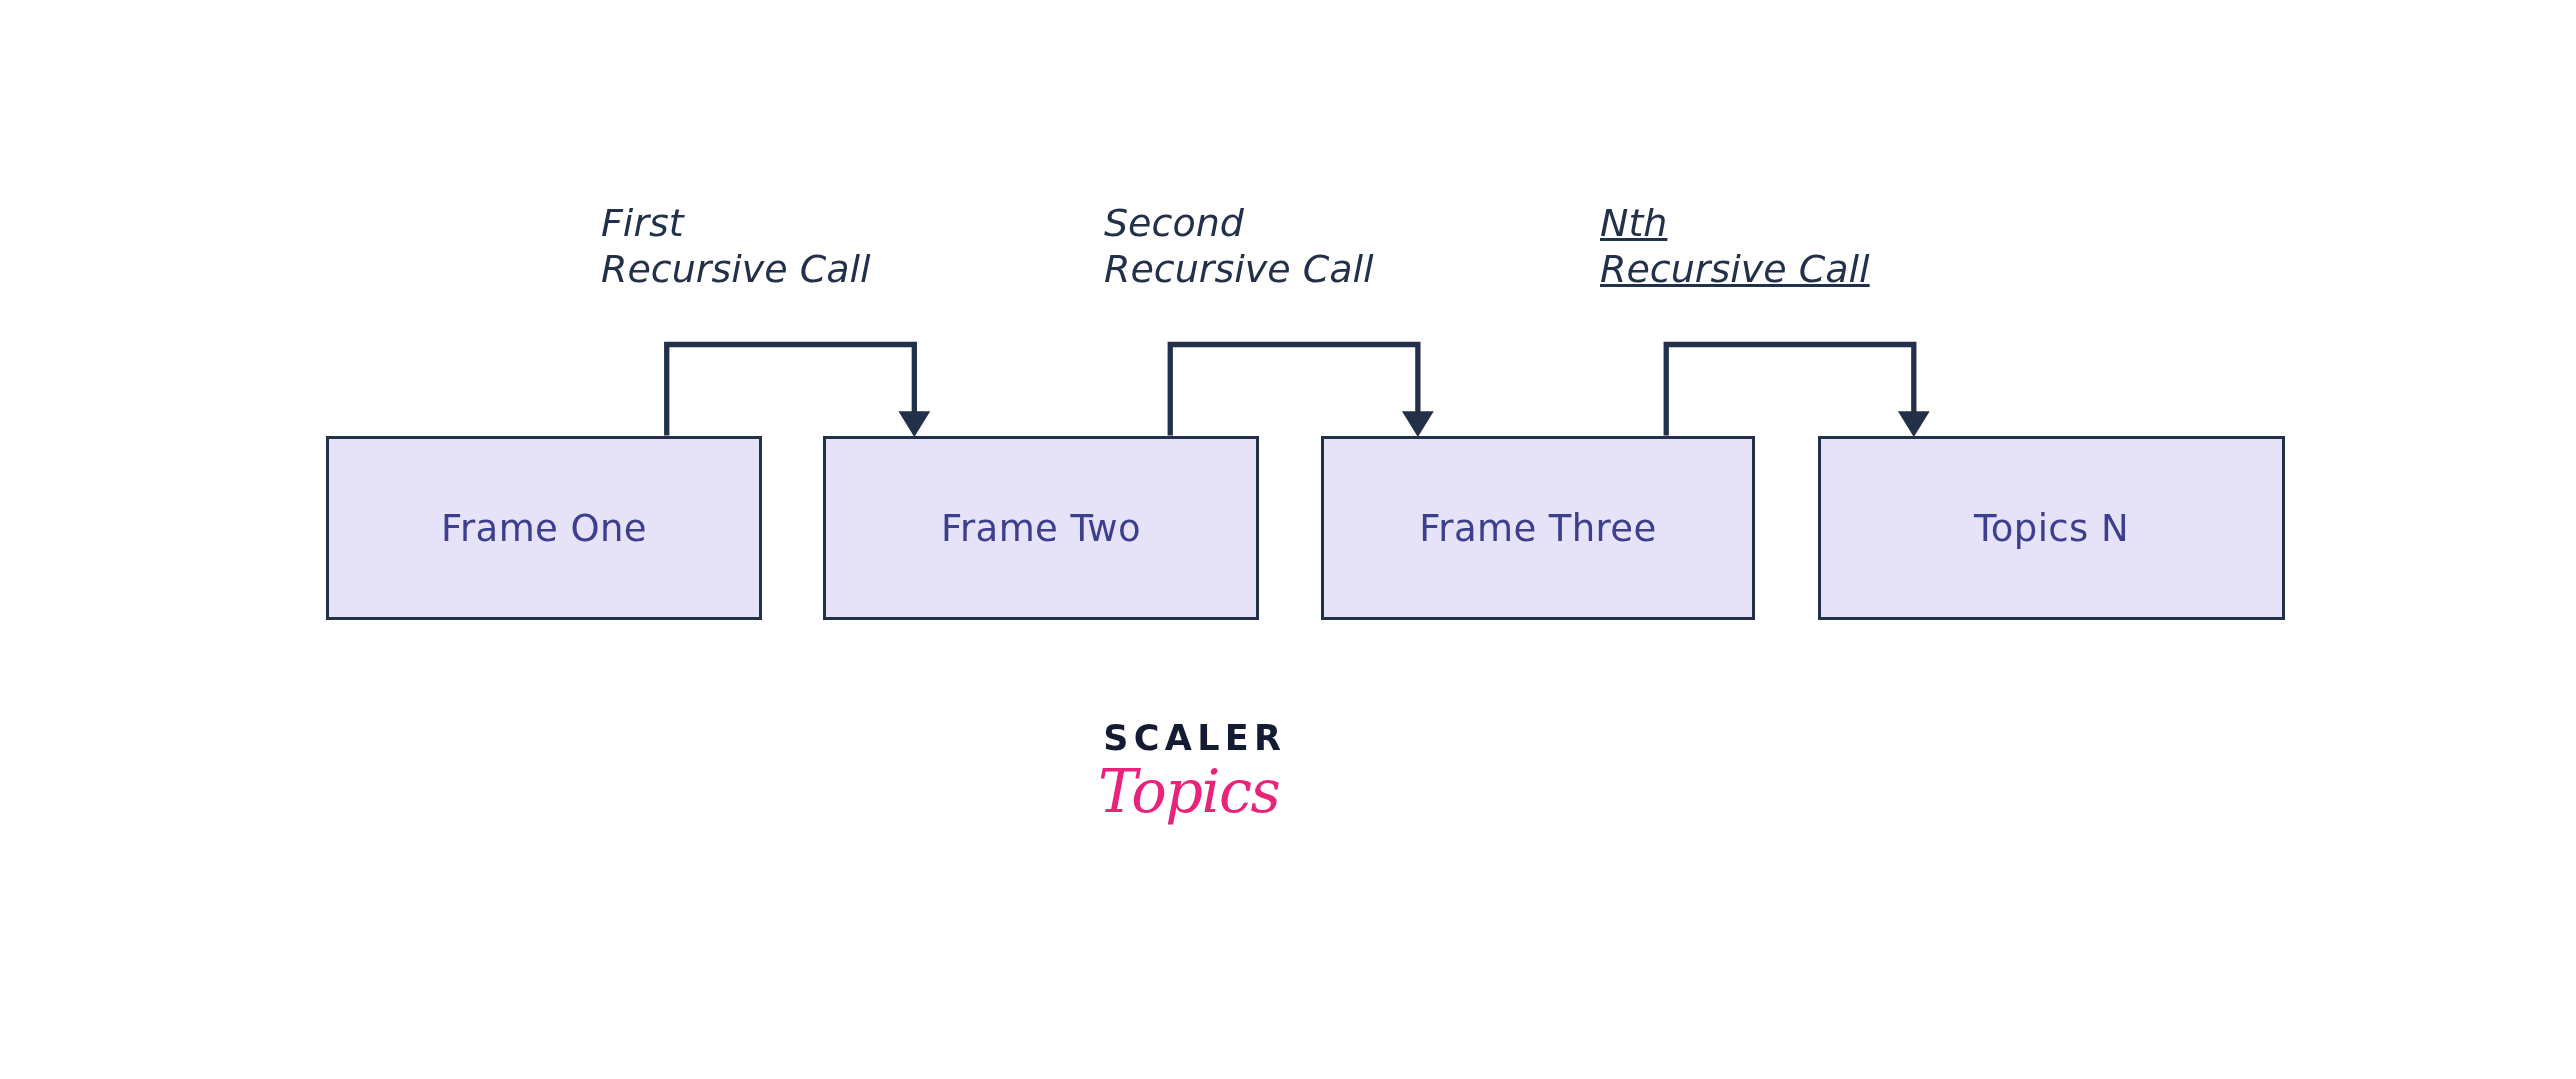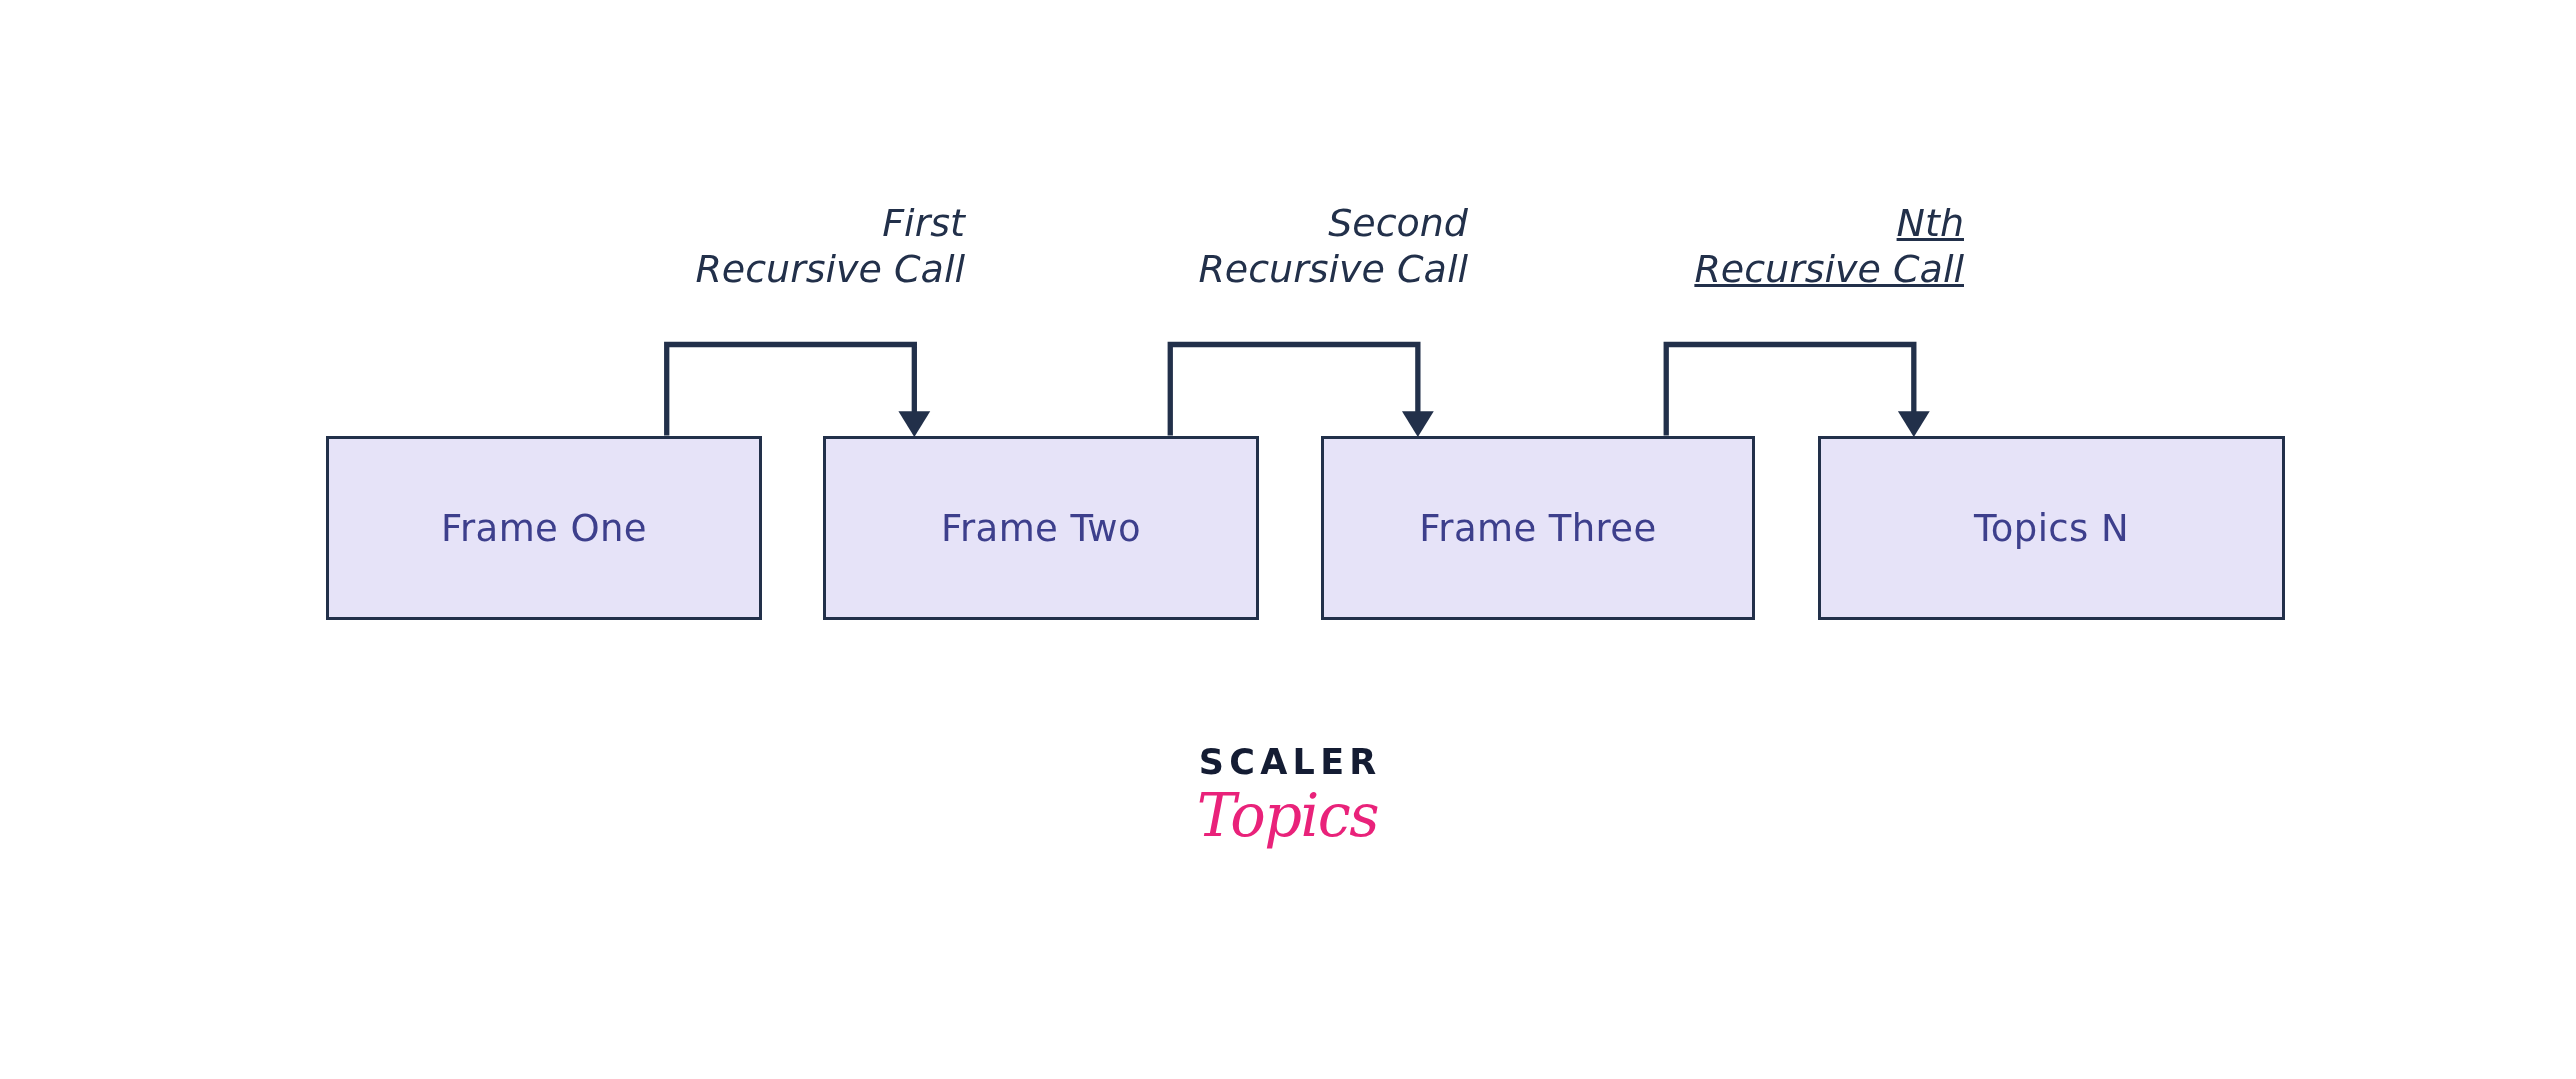--- a/index.html
+++ b/index.html
@@ -37,38 +37,38 @@
     font-family: "DejaVu Sans", sans-serif;
     font-size: 37px;
     font-weight: 400;
     color: #3d3f8c;
     letter-spacing: 0.4px;
     line-height: 1;
     white-space: nowrap;
   }
   .call-label {
     position: absolute;
-    text-align: right;
+    text-align: left;
     font-family: "DejaVu Sans", sans-serif;
     font-style: italic;
     font-size: 38px;
     font-weight: 400;
     color: #22304a;
     line-height: 1.22;
     white-space: nowrap;
   }
   .call-label .ln {
     display: block;
   }
   #logo {
     position: absolute;
     left: 1098px;
-    top: 745px;
+    top: 721px;
     width: 379px;
-    text-align: center;
+    text-align: left;
   }
   #logo-scaler {
     font-family: "DejaVu Sans", sans-serif;
     font-weight: bold;
     font-size: 35px;
     letter-spacing: 5.3px;
     color: #141c33;
     line-height: 1;
     margin-left: 5.3px;
   }

